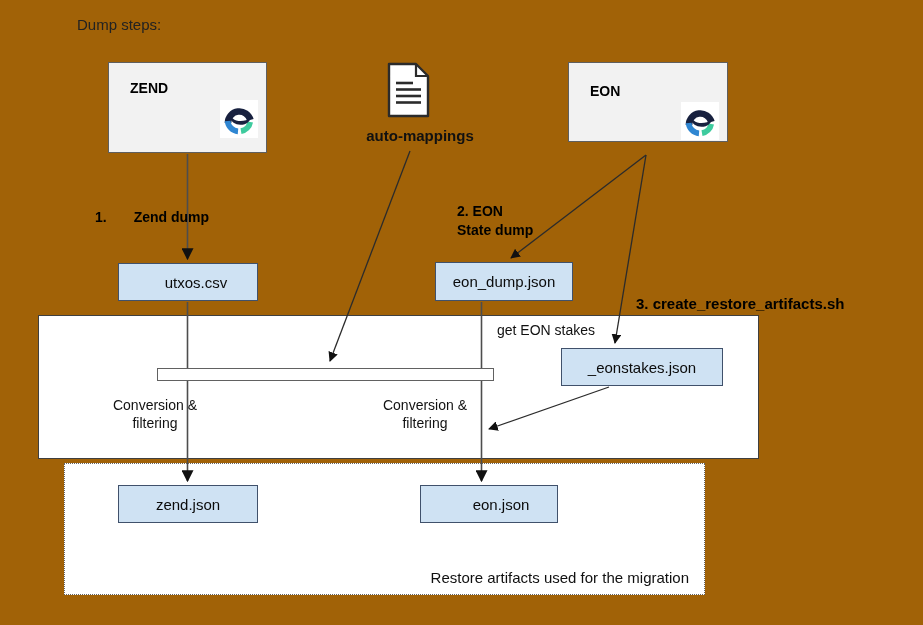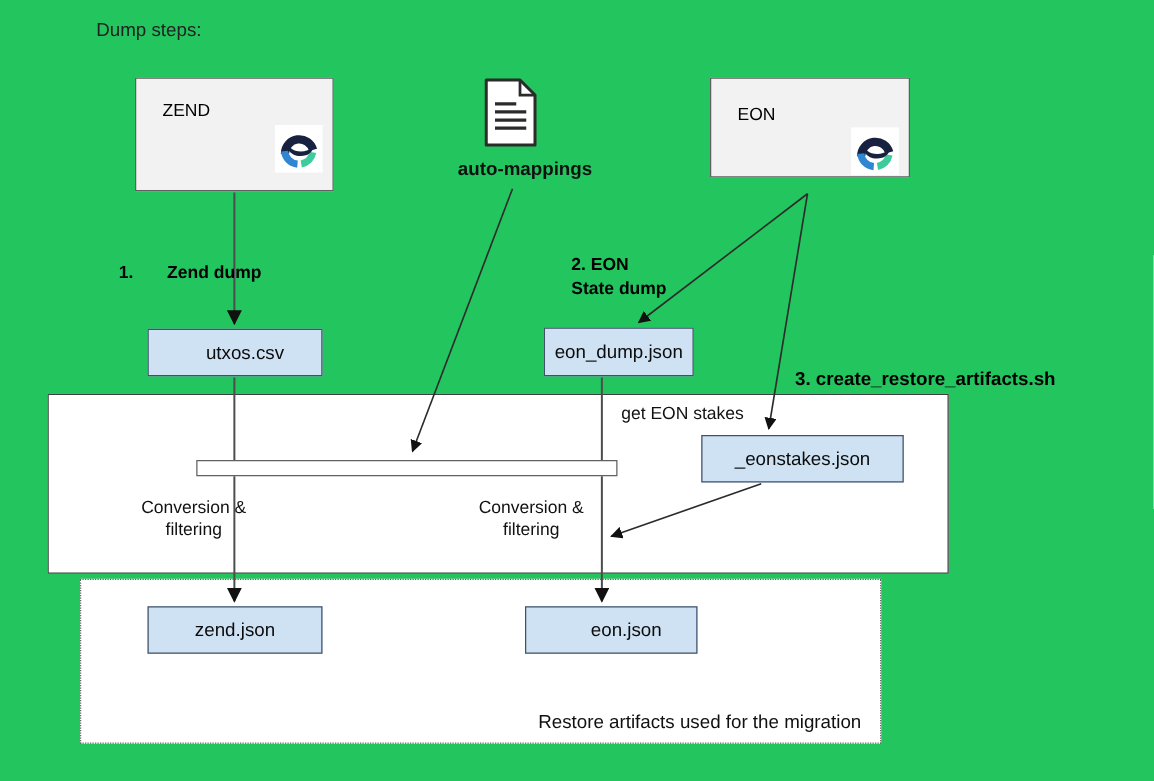--- a/index.html
+++ b/index.html
@@ -1,30 +1,30 @@
 <!DOCTYPE html>
 <html><head>
 <meta charset="utf-8">
 <style>
   html,body{margin:0;padding:0;background:#fff;}
   #canvas{
-    position:relative;width:923px;height:625px;background:#22c55e;
+    position:relative;width:923px;height:625px;background:#a16207;
     font-family:"Liberation Sans",sans-serif;color:#111;overflow:hidden;
   }
   .abs{position:absolute;}
   
   .big-rect{left:38px;top:315px;width:719px;height:142px;border:1px solid #3f3f3f;background:#fff;z-index:0;}
   .dotted-rect{left:64px;top:463px;width:639px;height:130px;border:1.5px dotted #666;background:#fff;z-index:0;}
   
   #connectors{left:0;top:0;z-index:1;pointer-events:none;}
   
   .merge-bar{left:157px;top:368px;width:337px;height:13px;background:#fff;border:1px solid #616161;box-sizing:border-box;z-index:2;}
   
   .sys-box{width:159px;height:91px;background:#f2f2f2;border:1px solid #5f5f5f;box-sizing:border-box;z-index:2;}
-  .sys-box .sys-label{position:absolute;left:21px;top:17px;font-size:14px;font-weight:normal;color:#000;}
+  .sys-box .sys-label{position:absolute;left:21px;top:17px;font-size:14px;font-weight:bold;color:#000;}
   .logo{position:absolute;right:8px;top:37px;width:38px;height:38px;background:#fff;}
   
   .file-box{background:#cfe2f3;border:1px solid #40516b;box-sizing:border-box;
     display:flex;align-items:center;justify-content:center;font-size:15px;color:#0b0b0b;z-index:2;}
   
   .lbl{z-index:3;white-space:nowrap;}
   .title{left:77px;top:16px;font-size:15px;color:#222;}
   .step{font-weight:bold;font-size:14px;color:#000;}
   .step1{left:95px;top:209px;display:flex;}
   .step1 .gap{display:inline-block;width:27px;}
@@ -118,21 +118,21 @@
   </div>
   <div class="abs lbl step step2">
     <div>2. EON</div>
     <div>State dump</div>
   </div>
   <div class="abs lbl step step3">3. create_restore_artifacts.sh</div>
 
   <div class="abs file-box" style="left:118px;top:263px;width:140px;height:38px;padding-left:16px;">
     <span>utxos.csv</span>
   </div>
-  <div class="abs file-box" style="left:435px;top:262px;width:120px;height:39px;">
+  <div class="abs file-box" style="left:435px;top:262px;width:138px;height:39px;">
     <span>eon_dump.json</span>
   </div>
   <div class="abs file-box" style="left:533px;top:348px;width:162px;height:38px;margin-left:28px;">
     <span>_eonstakes.json</span>
   </div>
   <div class="abs file-box" style="left:118px;top:485px;width:140px;height:38px;">
     <span>zend.json</span>
   </div>
   <div class="abs file-box" style="left:420px;top:485px;width:138px;height:38px;padding-left:24px;">
     <span>eon.json</span>

